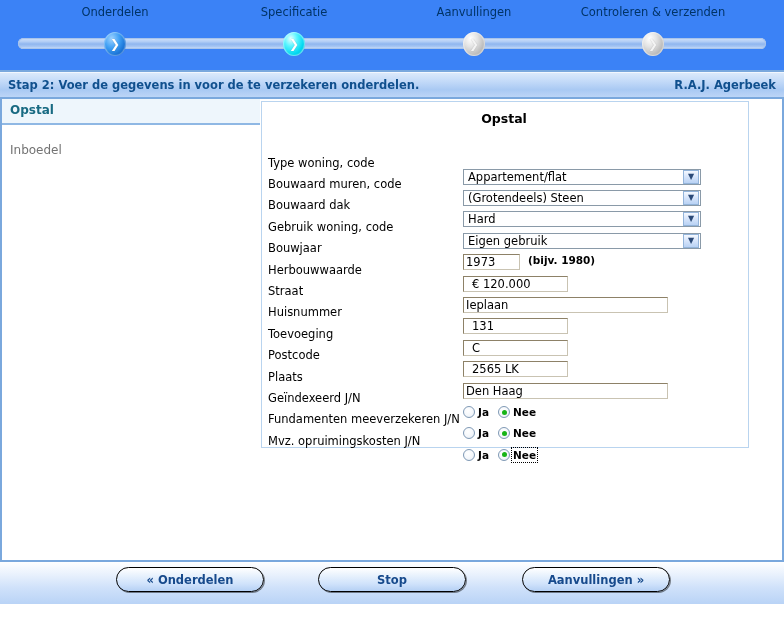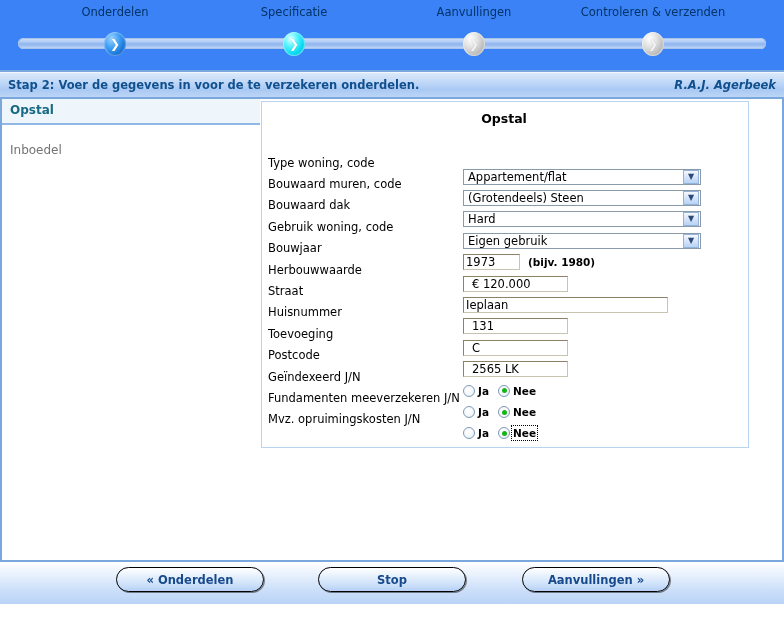--- a/index.html
+++ b/index.html
@@ -120,21 +120,20 @@
     text-align: center;
   }
   #headerband-user {
     position: absolute;
     right: 8px;
     top: 5px;
     font-size: 11.5px;
     font-weight: bold;
     color: #10508e;
     white-space: nowrap;
-    font-style: italic;
   }
   #headerband-bottom-rule {
     height: 2px;
     background: #7aa8dd;
   }
 
   
   #bodyregion {
     position: relative;
     height: 461px;
@@ -214,21 +213,20 @@
   }
   .flabel {
     width: 195px;
     font-size: 11.5px;
     color: #000000;
     flex: 0 0 auto;
   }
   .fctl {
     flex: 0 0 auto;
     display: flex;
-    align-items: center;
     margin-top: 28px;
   }
 
   
   .ddl {
     position: relative;
     height: 16px;
     border: 1px solid #8a9aa8;
     background: #ffffff;
     box-sizing: border-box;
@@ -468,20 +466,26 @@
             <input type="text" class="txt w105" value="C" style="">
           </div>
         </div>
         <div class="frow">
           <div class="flabel">Postcode</div>
           <div class="fctl">
             <input type="text" class="txt w105" value="2565 LK" style="">
           </div>
         </div>
         <div class="frow">
+          <div class="flabel">Plaats</div>
+          <div class="fctl">
+            <input type="text" class="txt w205" value="Den Haag" style="">
+          </div>
+        </div>
+        <div class="frow">
           <div class="flabel">Geïndexeerd J/N</div>
           <div class="fctl">
             <div class="radgroup">
               <span class="rad"></span>
               <span class="radlabel">Ja</span>
               <span class="rad on"></span>
               <span class="radlabel">Nee</span>
             </div>
           </div>
         </div>

